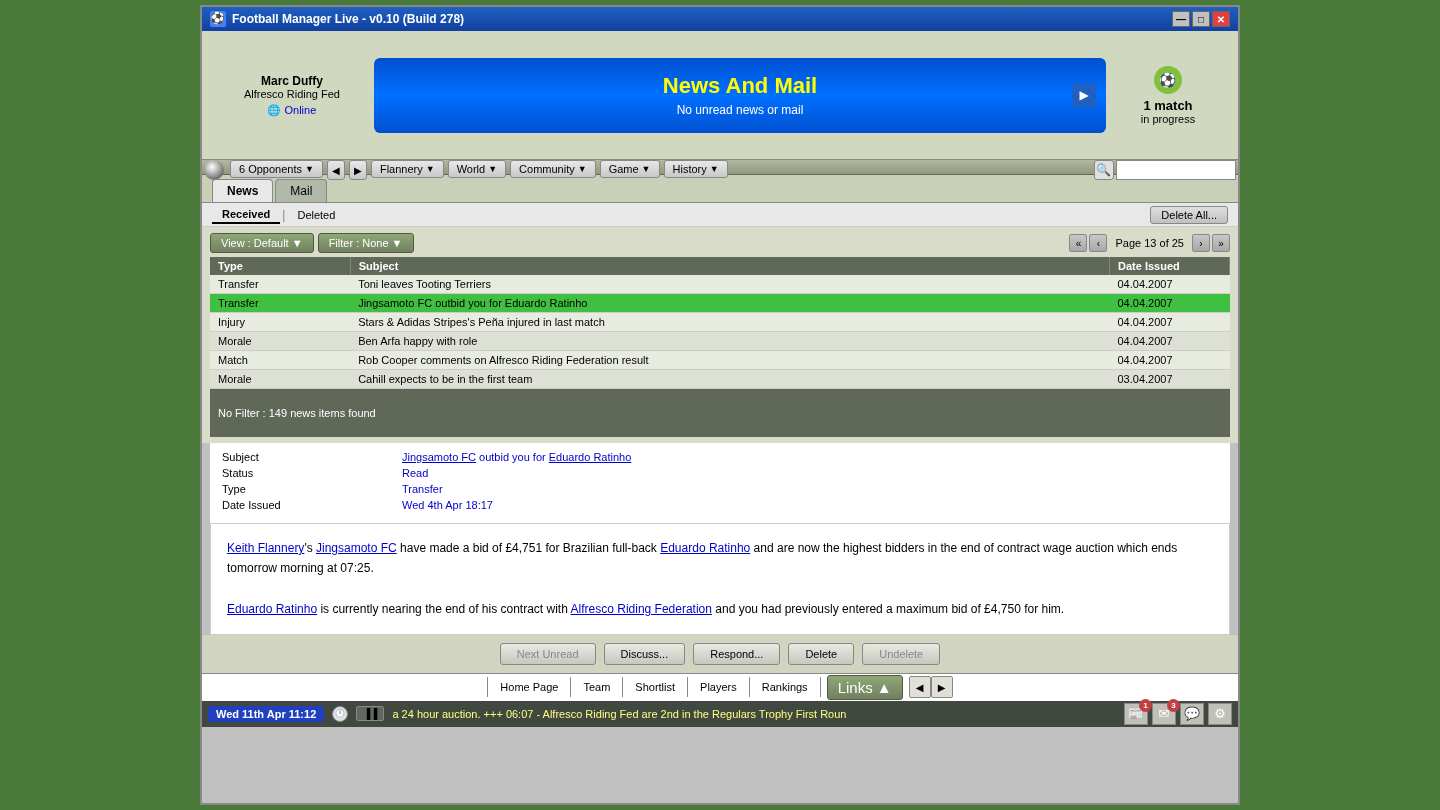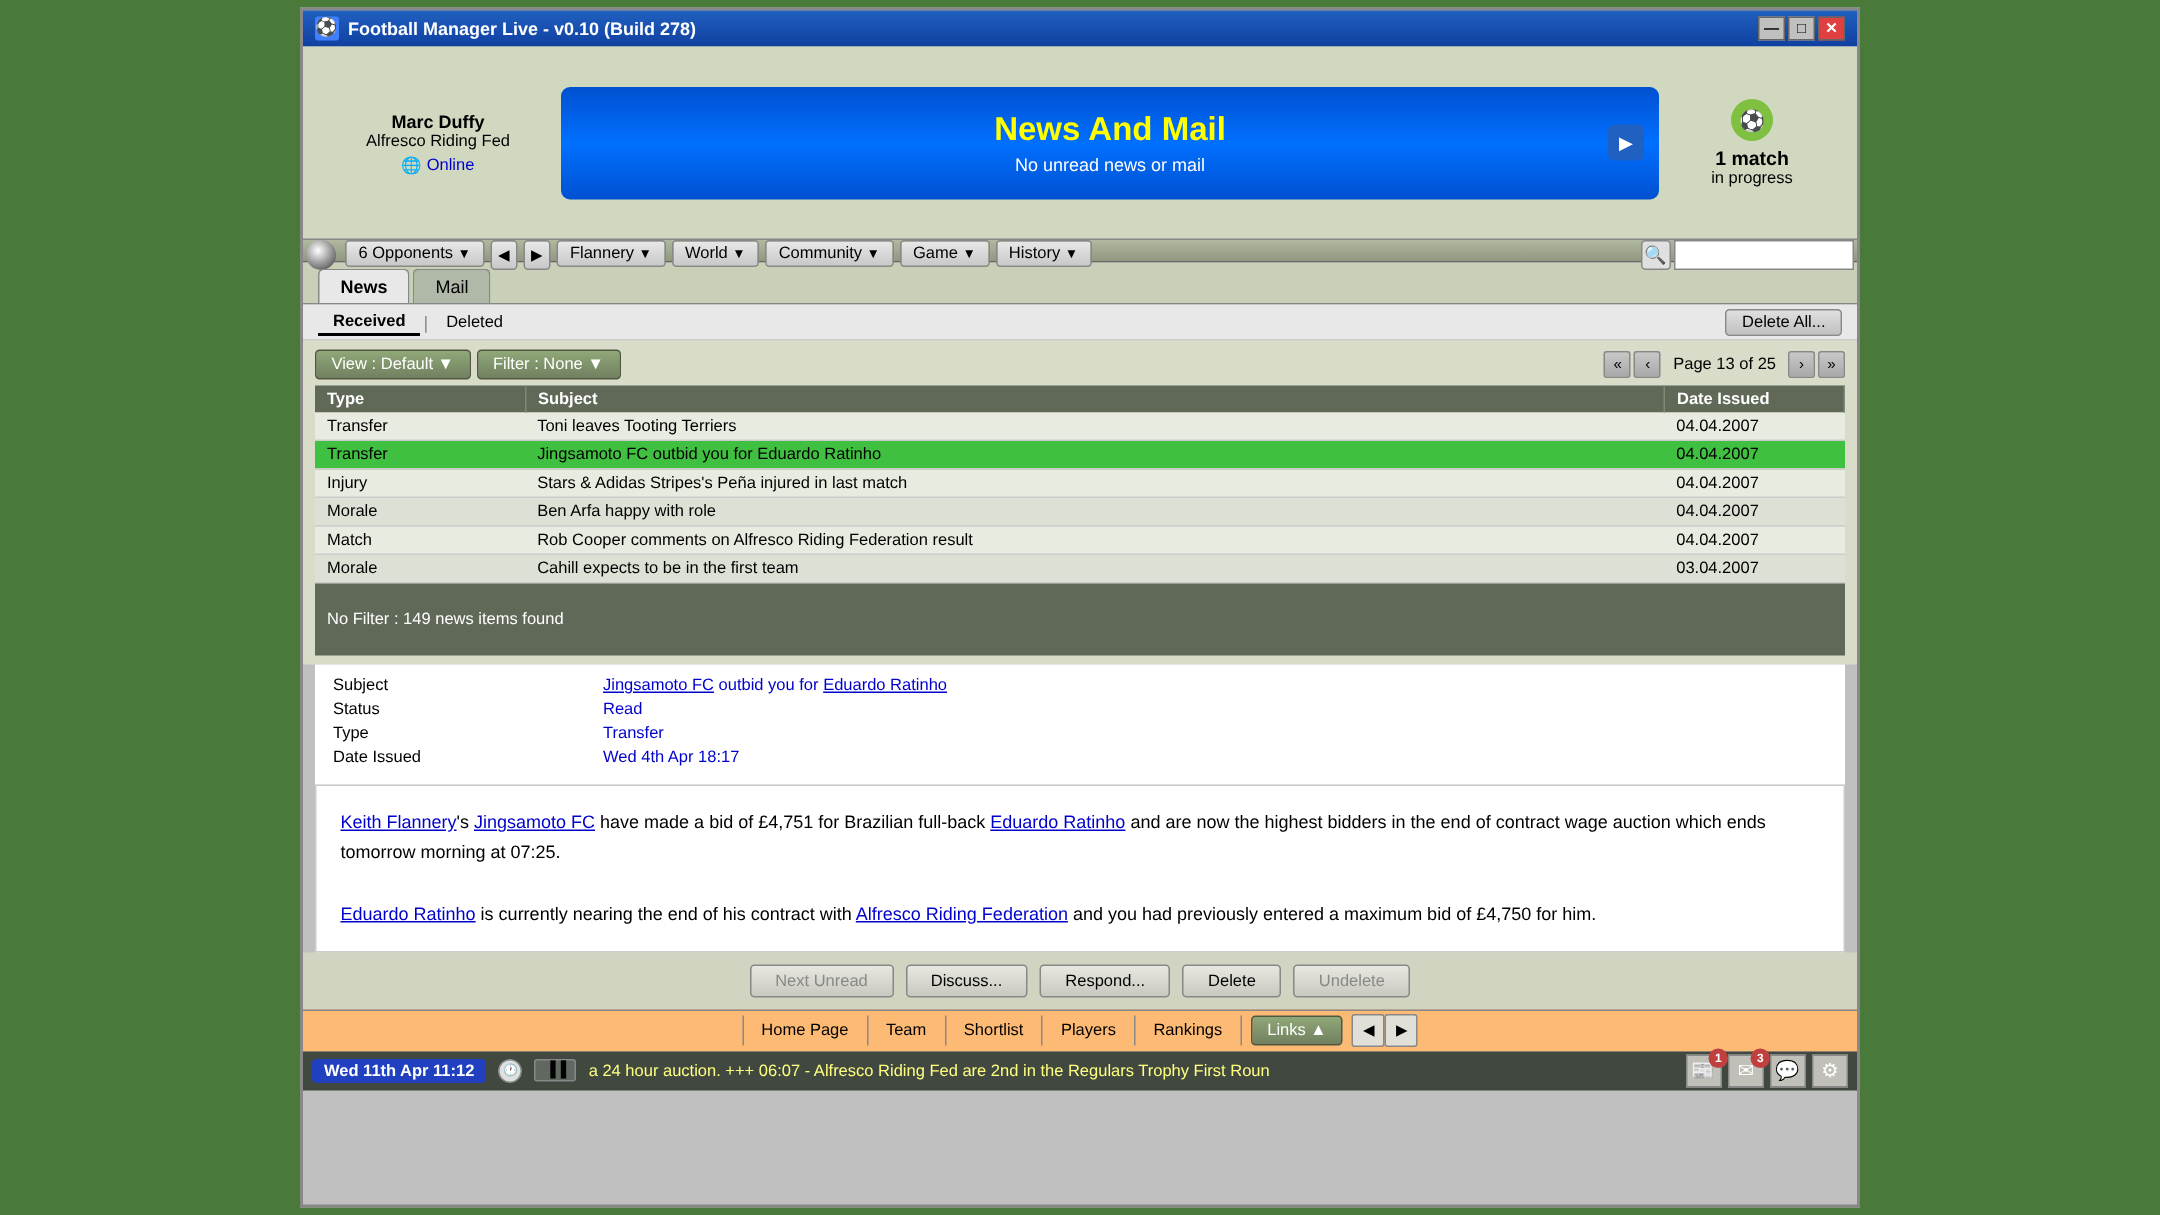--- a/index.html
+++ b/index.html
@@ -91,25 +91,25 @@
     
     #message-body { background: white; padding: 12px 14px; font-size: 12px; line-height: 1.6; color: #000; min-height: 120px; }
     #message-body a { color: #0000cc; text-decoration: underline; cursor: pointer; }
 
     
     #action-bar { display: flex; justify-content: center; gap: 8px; padding: 8px 0; background: #d0d4c0; }
     .action-btn { background: linear-gradient(to bottom, #e8e8e0, #c8c8c0); border: 1px solid #888; border-radius: 3px; padding: 4px 16px; font-size: 11px; cursor: pointer; color: #000; }
     .action-btn.disabled { color: #888; }
 
     
-    #bottom-nav { background: #fdba74; height: 28px; display: flex; align-items: center; justify-content: center; gap: 0; border-top: 1px solid #888; }
+    #bottom-nav { background: #ffffff; height: 28px; display: flex; align-items: center; justify-content: center; gap: 0; border-top: 1px solid #888; }
     .bottom-nav-item { padding: 4px 12px; font-size: 11px; color: #000; cursor: pointer; border-right: 1px solid #888; }
     .bottom-nav-item:first-child { border-left: 1px solid #888; }
     .bottom-nav-arrow { width: 22px; height: 22px; background: #e0e0d8; border: 1px solid #888; border-radius: 2px; display: flex; align-items: center; justify-content: center; cursor: pointer; font-size: 10px; }
-    .links-btn { background: linear-gradient(to bottom, #90a878, #708060); color: white; padding: 3px 10px; border-radius: 3px; font-size: 11px; cursor: pointer; border: 1px solid #505840; }
+    .links-btn { background: linear-gradient(to bottom, #90a878, #708060); color: white; padding: 3px 10px; border-radius: 3px; font-size: 15px; cursor: pointer; border: 1px solid #505840; }
 
     
     #status-bar { background: #404840; height: 26px; display: flex; align-items: center; padding: 0 6px; gap: 8px; color: white; font-size: 11px; }
     #datetime-badge { background: #2040c0; color: white; padding: 2px 8px; border-radius: 3px; font-size: 11px; font-weight: bold; }
     #clock-icon { width: 16px; height: 16px; background: #e0e0e0; border-radius: 50%; border: 1px solid #888; display: flex; align-items: center; justify-content: center; font-size: 8px; color: #000; }
     #pause-btn { background: #606860; border: 1px solid #888; border-radius: 2px; padding: 1px 6px; font-size: 10px; cursor: pointer; }
     #status-text { color: #ffff80; font-size: 11px; flex: 1; overflow: hidden; white-space: nowrap; }
     #status-icons { display: flex; gap: 4px; margin-left: auto; }
     .status-icon-badge { position: relative; display: inline-block; }
     .status-icon-box { width: 24px; height: 22px; background: #c0c0b8; border: 1px solid #888; display: flex; align-items: center; justify-content: center; font-size: 13px; cursor: pointer; }

